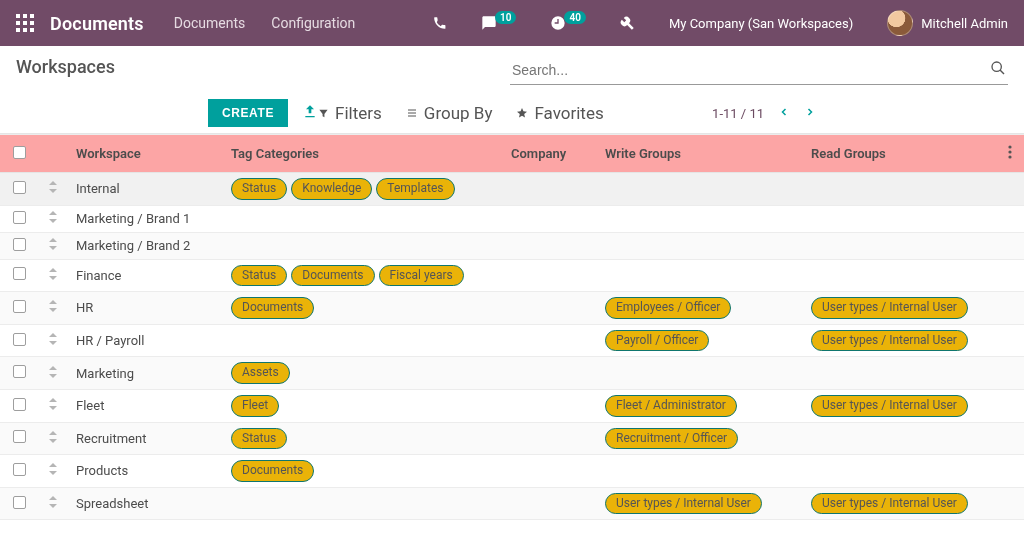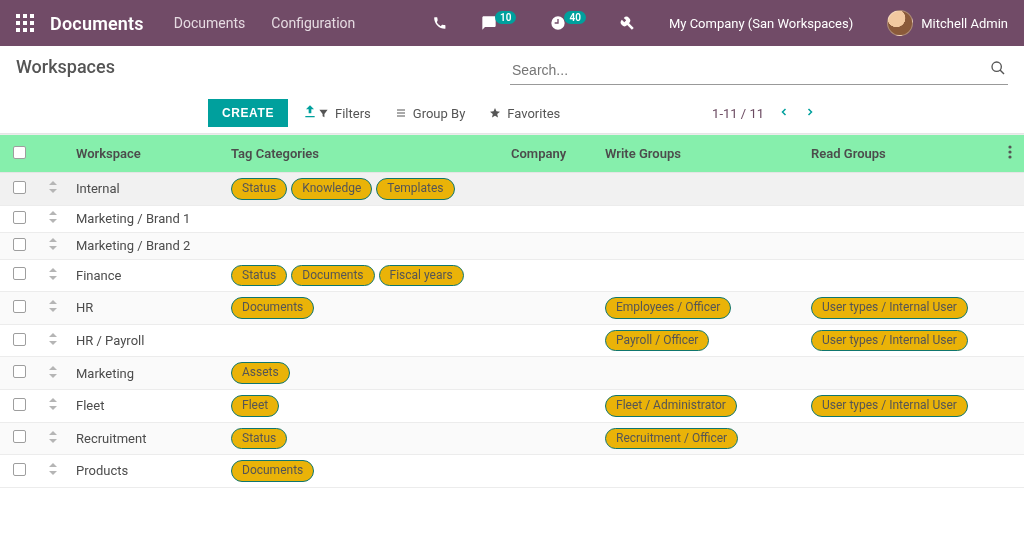--- a/index.html
+++ b/index.html
@@ -25,33 +25,33 @@
   .cp-row.top { align-items:flex-start; }
   .page-title { font-size:18px; color:#555; font-weight:500; }
   .search-area { flex:1; display:flex; justify-content:flex-end; }
   .search-box { width:498px; position:relative; }
   .search-box input { width:100%; border:none; border-bottom:1px solid #999; padding:6px 28px 6px 2px; font-size:14px; outline:none; background:transparent;}
   .search-box .mag { position:absolute; right:2px; top:4px; color:#666;}
   .cp-row.bottom { margin-top:14px; justify-content:center; align-items:center;}
   .left-buttons { display:flex; align-items:center; gap:14px;}
   .btn-create { background:#00A09D; color:#fff; border:none; padding:7px 14px; font-weight:700; font-size:12px; letter-spacing:.6px; cursor:pointer;}
   .upload-icon { color:#00A09D; cursor:pointer;}
-  .filters-group { display:flex; align-items:center; gap:24px; font-size:13px; color:#555;}
+  .filters-group { display:flex; align-items:center; gap:24px; font-size:17px; color:#555;}
   .filters-group .item { display:flex; align-items:center; gap:6px; cursor:pointer;}
   .pager-group { display:flex; align-items:center; gap:14px; color:#555;}
   .pager-group .count { color:#6b4a61; font-variant-numeric:tabular-nums;}
   .pager-group .chev { color:#00A09D; cursor:pointer; }
 
   
   .right-controls { display:flex; align-items:center; gap:24px; width:498px; justify-content:space-between;}
 
   
   .table-wrap { border-top:1px solid #ececec;}
   table { width:100%; border-collapse:collapse; table-layout:fixed;}
-  thead th { text-align:left; font-weight:600; font-size:13px; color:#4c4c4c; padding:10px 8px; border-bottom:1px solid #e5e5e5; background:#86efac; white-space:nowrap; overflow:hidden; text-overflow:ellipsis;}
+  thead th { text-align:left; font-weight:600; font-size:13px; color:#4c4c4c; padding:10px 8px; border-bottom:1px solid #e5e5e5; background:#fca5a5; white-space:nowrap; overflow:hidden; text-overflow:ellipsis;}
   thead th:first-child, tbody td.chkcell { width:38px; text-align:center;}
   th.handle-col, td.handle { width:28px; text-align:center; color:#b5b5b5;}
   th.kebab { width:28px; text-align:center; color:#555;}
   tbody td { padding:5px 8px; border-bottom:1px solid #ececec; font-size:13px; vertical-align:middle; white-space:nowrap; overflow:hidden; text-overflow:ellipsis;}
   tbody tr:nth-child(odd) td { background:#fafafa; }
   tbody tr:nth-child(1) td { background:#f1f1f1; }
   .chk { width:13px; height:13px; border:1px solid #9e9e9e; border-radius:2px; display:inline-block; background:#fff;}
   .tag { display:inline-block; border:1px solid #0f766e; border-radius:12px; padding:2px 10px; font-size:12px; color:#555; margin-right:4px; background:#eab308; line-height:1.3;}
   .ws-name { color:#4c4c4c; }
   col.c-chk{width:38px}col.c-h{width:30px}col.c-ws{width:155px}col.c-tag{width:280px}col.c-co{width:94px}col.c-wg{width:206px}col.c-rg{width:193px}col.c-k{width:28px}
@@ -328,15 +328,28 @@
               <polygon points="5,0 9,4 1,4"></polygon>
               <polygon points="5,12 1,8 9,8"></polygon>
             </svg></td>
           <td class="ws-name">Products</td>
           <td><span class="tag">Documents</span></td>
           <td></td>
           <td></td>
           <td></td>
           <td></td>
         </tr>
+        <tr>
+          <td class="chkcell"><span class="chk"></span></td>
+          <td class="handle"><svg width="10" height="12" viewBox="0 0 10 12" fill="#b5b5b5">
+              <polygon points="5,0 9,4 1,4"></polygon>
+              <polygon points="5,12 1,8 9,8"></polygon>
+            </svg></td>
+          <td class="ws-name">Spreadsheet</td>
+          <td></td>
+          <td></td>
+          <td><span class="tag">User types / Internal User</span></td>
+          <td><span class="tag">User types / Internal User</span></td>
+          <td></td>
+        </tr>
       </tbody>
   </table>
 </div>
 
 </body></html>

